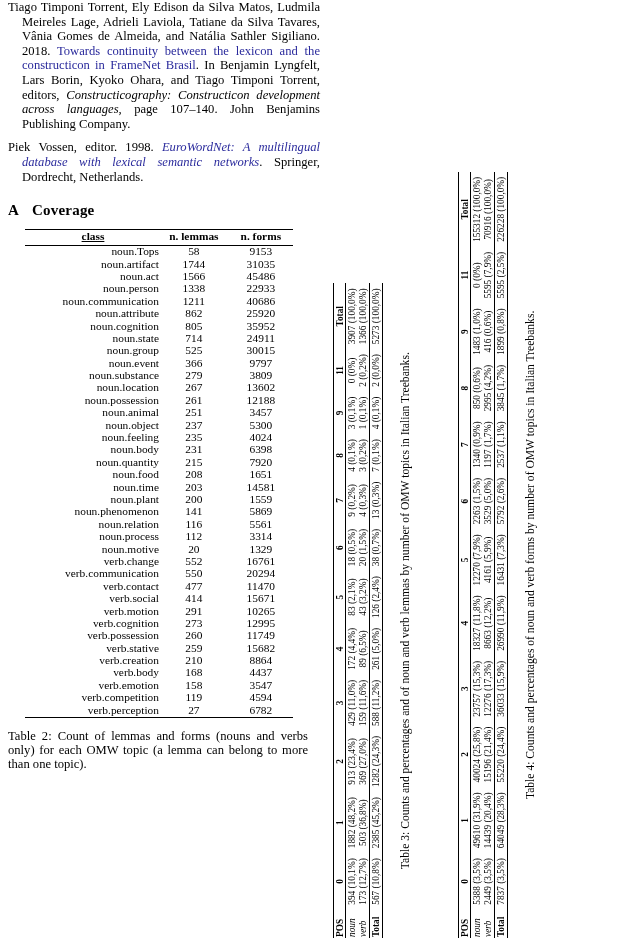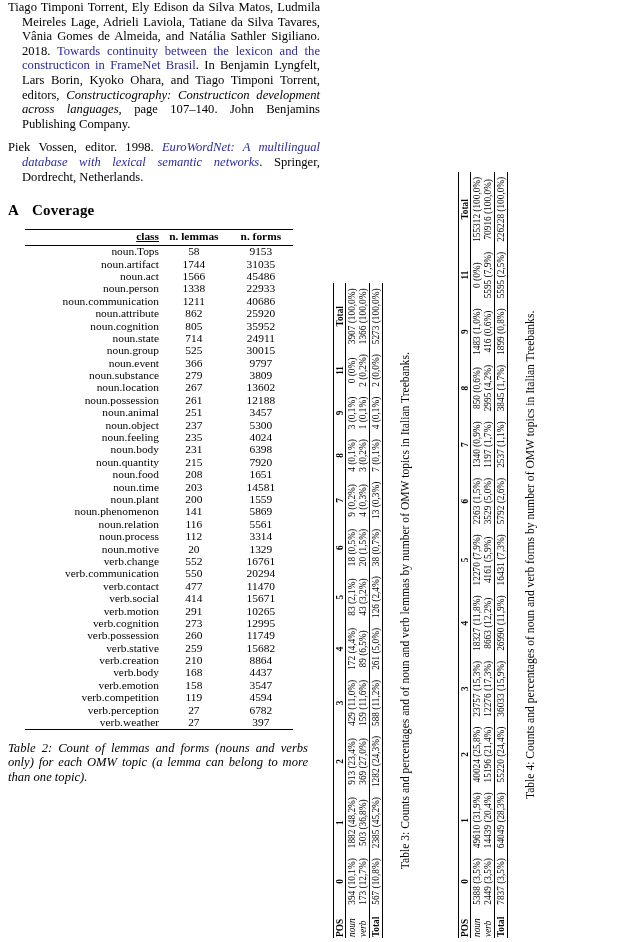--- a/index.html
+++ b/index.html
@@ -58,41 +58,40 @@
     width: 100%;
     font-size: 11.4px;
     line-height: 11.7px;
   }
   table.booktabs th {
     font-weight: bold;
     font-size: 11.4px;
     padding: 1px 0 2px 0;
     white-space: nowrap;
   }
-  table.booktabs th.c-class { text-align: right; padding-left: 2px; text-decoration: underline;}
+  table.booktabs th.c-class { text-align: center; padding-left: 2px; text-decoration: underline;}
   table.booktabs td {
     padding: 0.35px 0;
     white-space: nowrap;
   }
   table.booktabs td.c-class { text-align: right; padding-left: 2px; }
   table.booktabs td.c-num { text-align: center; }
   #table2-wrap thead tr.hdr th { border-top: 1.1px solid #000; border-bottom: 0.7px solid #000; }
   #table2-wrap tbody tr:last-child td { border-bottom: 1.1px solid #000; }
 
   .t2-col-class  { width: 50%; }
   .t2-col-lemmas { width: 26%; }
   .t2-col-forms  { width: 24%; }
 
   #table2-caption {
     margin-top: 11px;
     font-size: 12.6px;
     line-height: 14.4px;
     text-align: justify;
     width: 300px;
-    font-style: italic;
   }
 
   
   .rot-block {
     position: absolute;
     transform-origin: 0 0;
     transform: rotate(-90deg);
     white-space: nowrap;
   }
 
@@ -338,25 +337,20 @@
           </tr>
           <tr>
             <td class="c-class">verb.competition</td>
             <td class="c-num">119</td>
             <td class="c-num">4594</td>
           </tr>
           <tr>
             <td class="c-class">verb.perception</td>
             <td class="c-num">27</td>
             <td class="c-num">6782</td>
-          </tr>
-          <tr>
-            <td class="c-class">verb.weather</td>
-            <td class="c-num">27</td>
-            <td class="c-num">397</td>
           </tr>
         </tbody>
     </table>
   </div>
 
   <div id="table2-caption">Table 2: Count of lemmas and forms (nouns and verbs only) for each OMW topic (a lemma can belong to more than one topic).</div>
 </div>
 
 <div class="rot-block" id="rot-table3" style="left: 333px; top: 938px;">
   <table class="rtable" id="table3-grid">

